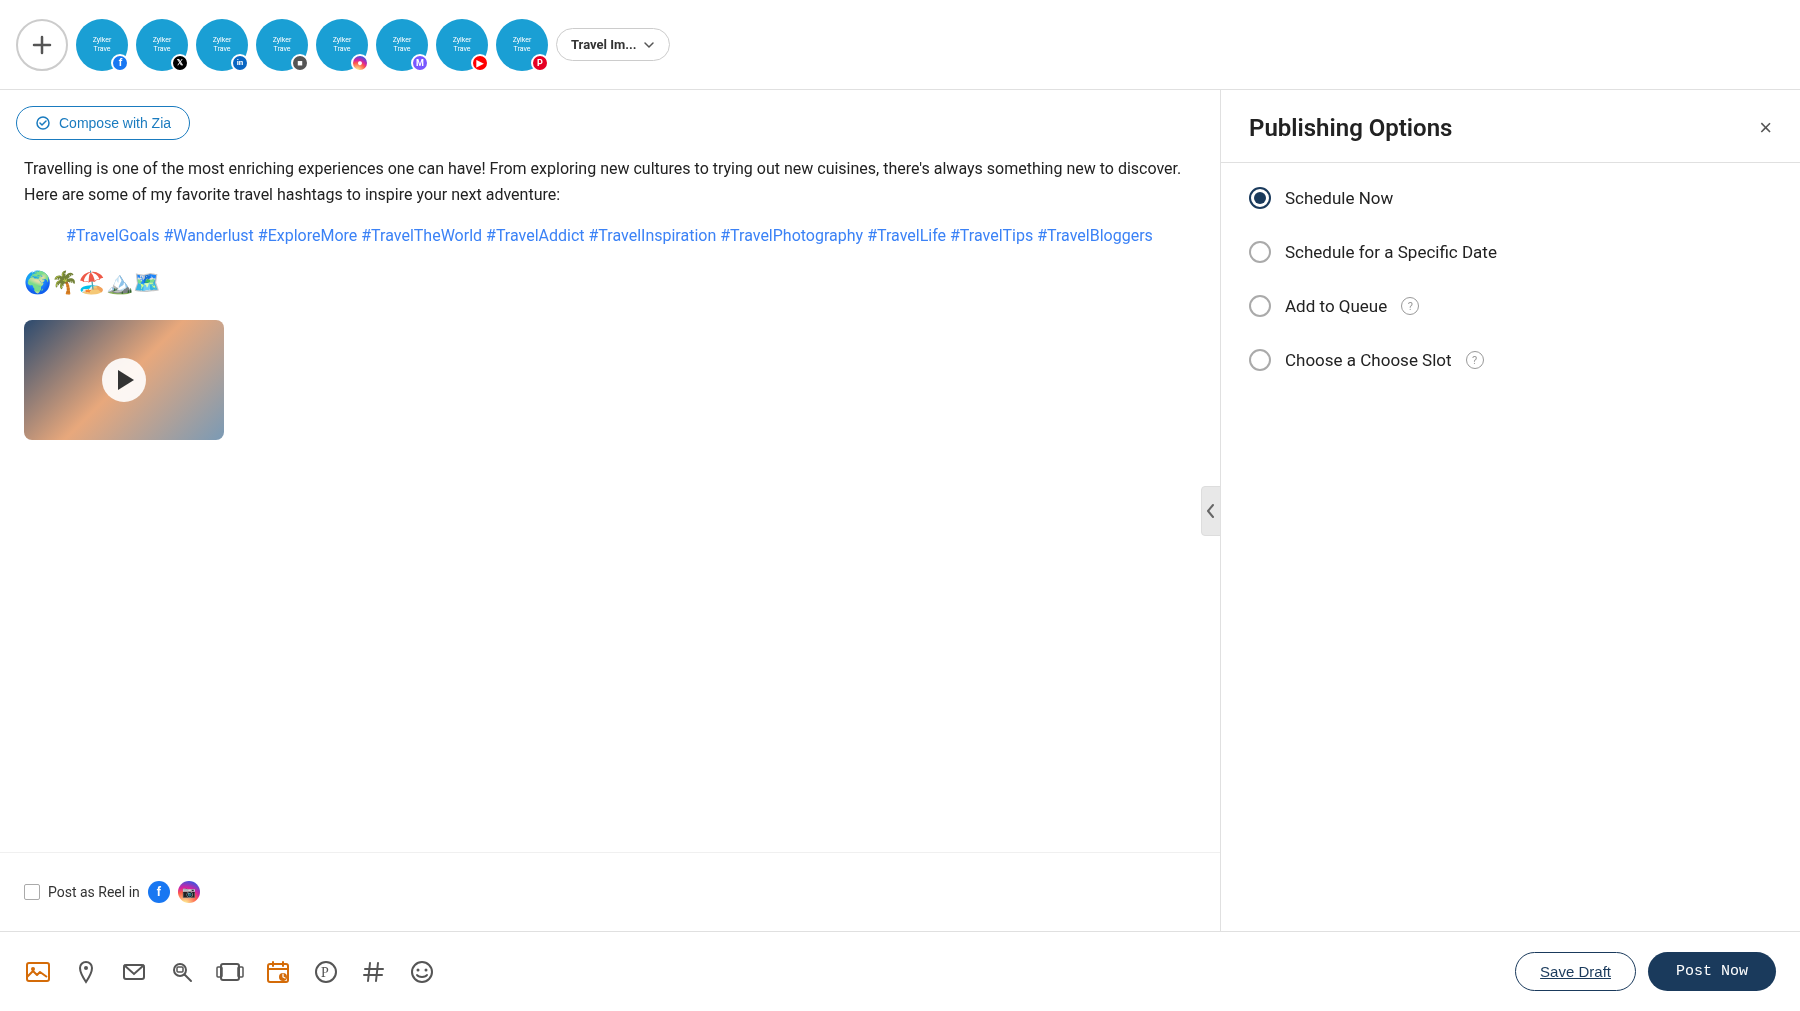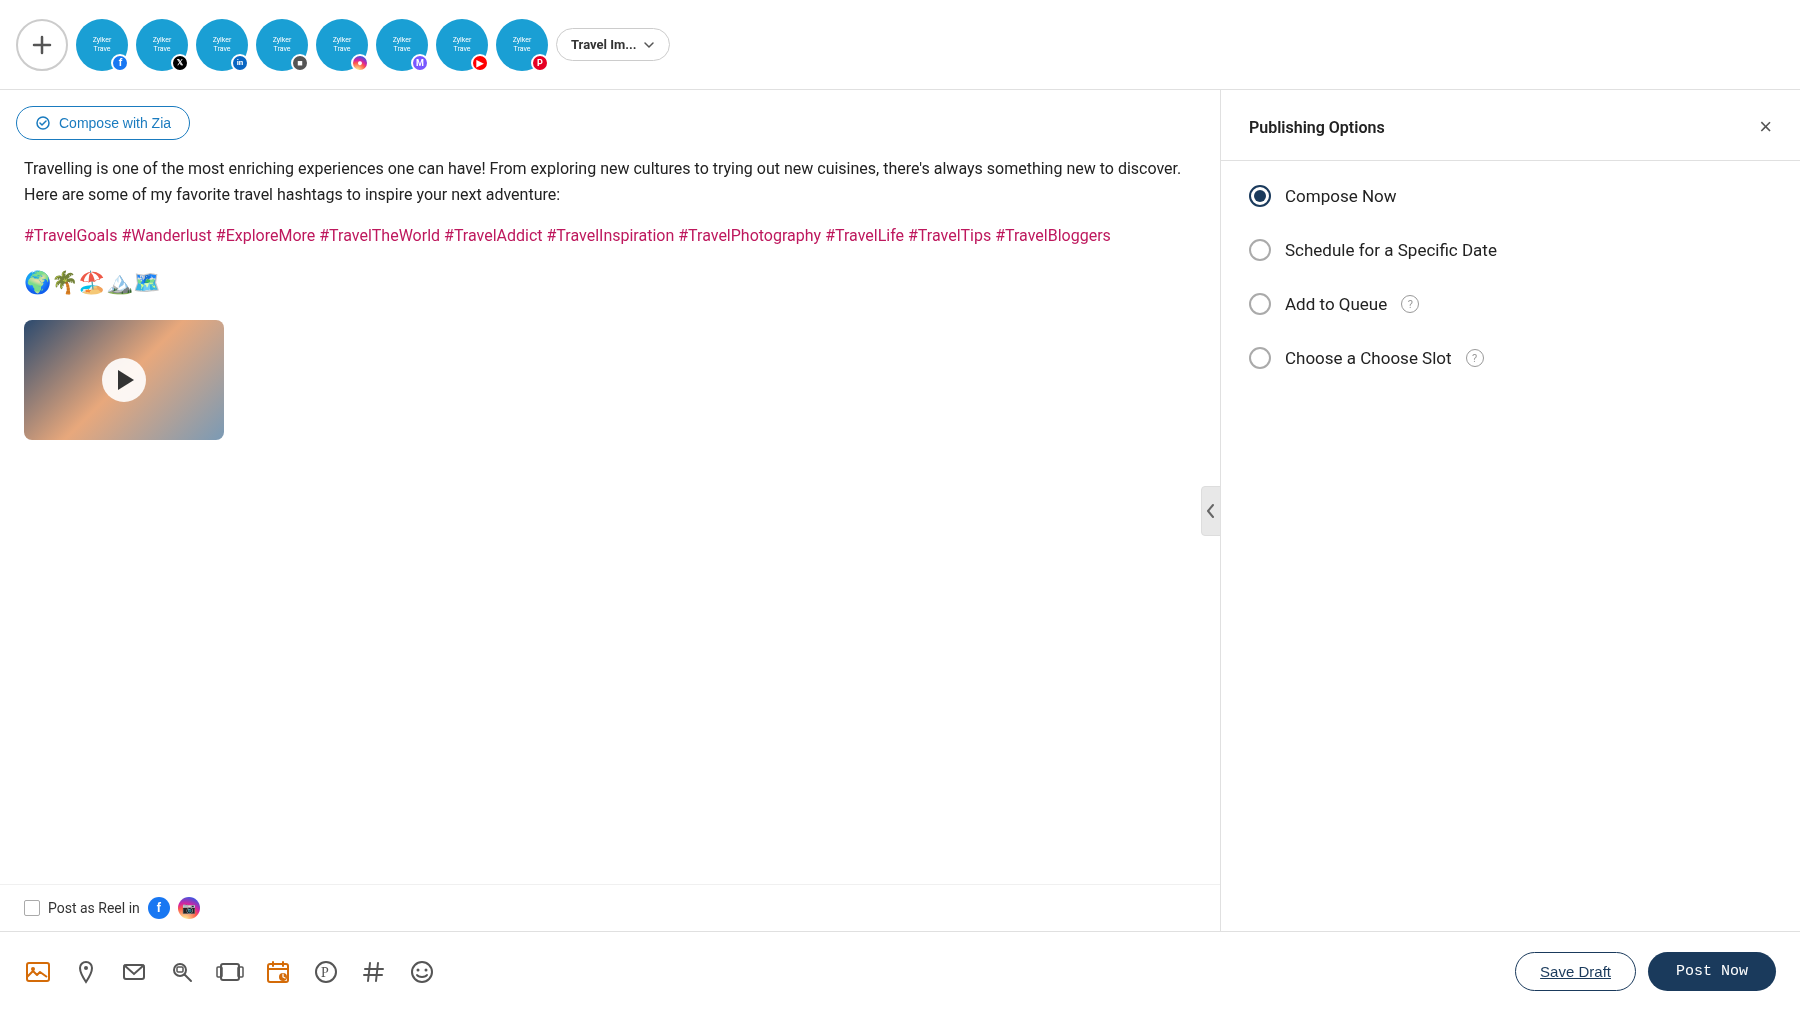--- a/index.html
+++ b/index.html
@@ -46,36 +46,36 @@
       margin: 16px; display: inline-flex; align-items: flex-end; gap: 8px;
       padding: 8px 18px; border: 1.5px solid #1a7bbf; border-radius: 20px;
       color: #1a7bbf; font-size: 14px; cursor: pointer; background: #fff; width: fit-content;
     }
     .compose-btn svg { width: 16px; height: 16px; }
 
     .post-content {
       padding: 0 24px 16px 24px; flex: 1; overflow-y: auto; font-size: 16px; line-height: 1.6; color: #222;
     }
     .post-text { margin-bottom: 16px; }
-    .post-hashtags { color: #be185d; margin-bottom: 16px; }
+    .post-hashtags { color: #3b82f6; margin-bottom: 16px; margin-left: 42px; }
     .post-emojis { font-size: 22px; margin-bottom: 20px; }
 
     .video-thumb {
       width: 200px; height: 120px; position: relative; border-radius: 8px; overflow: hidden;
       background: linear-gradient(135deg, #2c4a6e 0%, #e8a87c 50%, #7a9ab5 100%);
     }
     .play-btn {
       position: absolute; top: 50%; left: 50%; transform: translate(-50%, -50%);
       width: 44px; height: 44px; background: rgba(255,255,255,0.9); border-radius: 50%;
       display: flex; align-items: center; justify-content: center;
     }
     .play-btn::after { content: ''; border-left: 16px solid #333; border-top: 10px solid transparent; border-bottom: 10px solid transparent; margin-left: 3px; }
 
     .reel-bar {
-      display: flex; align-items: center; gap: 8px; padding: 12px 24px;
+      display: flex; align-items: center; gap: 8px; padding: 28px 24px;
       font-size: 14px; color: #333; border-top: 1px solid #f0f0f0;
     }
     .checkbox-sq { width: 16px; height: 16px; border: 1.5px solid #aaa; border-radius: 2px; flex-shrink: 0; }
     .fb-icon-sm { width: 22px; height: 22px; border-radius: 50%; background: #1877f2; display: flex; align-items: center; justify-content: center; color: #fff; font-weight: bold; font-size: 12px; }
     .ig-icon-sm { width: 22px; height: 22px; border-radius: 50%; background: radial-gradient(circle at 30% 107%, #fdf497 0%, #fdf497 5%, #fd5949 45%,#d6249f 60%,#285AEB 90%); display: flex; align-items: center; justify-content: center; color: #fff; font-size: 11px; }
 
     
     .collapse-handle {
       position: absolute; right: -1px; top: 50%; transform: translateY(-50%);
       width: 20px; height: 50px; background: #e8e8e8; border-radius: 4px 0 0 4px;
@@ -102,21 +102,21 @@
 
     
     .right-panel {
       width: 580px; background: #fff; border-left: 1px solid #e0e0e0;
       display: flex; flex-direction: column; flex-shrink: 0;
     }
     .right-header {
       display: flex; align-items: center; justify-content: space-between;
       padding: 24px 28px 20px 28px; border-bottom: 1px solid #e0e0e0;
     }
-    .right-title { font-size: 16px; font-weight: 600; color: #222; }
+    .right-title { font-size: 24px; font-weight: 600; color: #222; }
     .close-btn { font-size: 22px; cursor: pointer; color: #555; background: none; border: none; }
 
     .options-list { padding: 24px 28px; display: flex; flex-direction: column; gap: 32px; }
     .option-row { display: flex; align-items: center; gap: 14px; cursor: pointer; }
     .radio-outer {
       width: 22px; height: 22px; border-radius: 50%; border: 2px solid #aaa;
       display: flex; align-items: center; justify-content: center; flex-shrink: 0;
     }
     .radio-outer.selected { border-color: #1a3a5c; }
     .radio-inner { width: 12px; height: 12px; border-radius: 50%; background: #1a3a5c; }
@@ -240,21 +240,21 @@
       <span class="right-title">Publishing Options</span>
       <button class="close-btn">×</button>
     </div>
 
     <div class="options-list">
 
       <div class="option-row">
         <div class="radio-outer selected">
           <div class="radio-inner"></div>
         </div>
-        <span class="option-label">Compose Now</span>
+        <span class="option-label">Schedule Now</span>
       </div>
 
       <div class="option-row">
         <div class="radio-outer"></div>
         <span class="option-label">Schedule for a Specific Date</span>
       </div>
 
       <div class="option-row">
         <div class="radio-outer"></div>
         <span class="option-label">Add to Queue</span>

